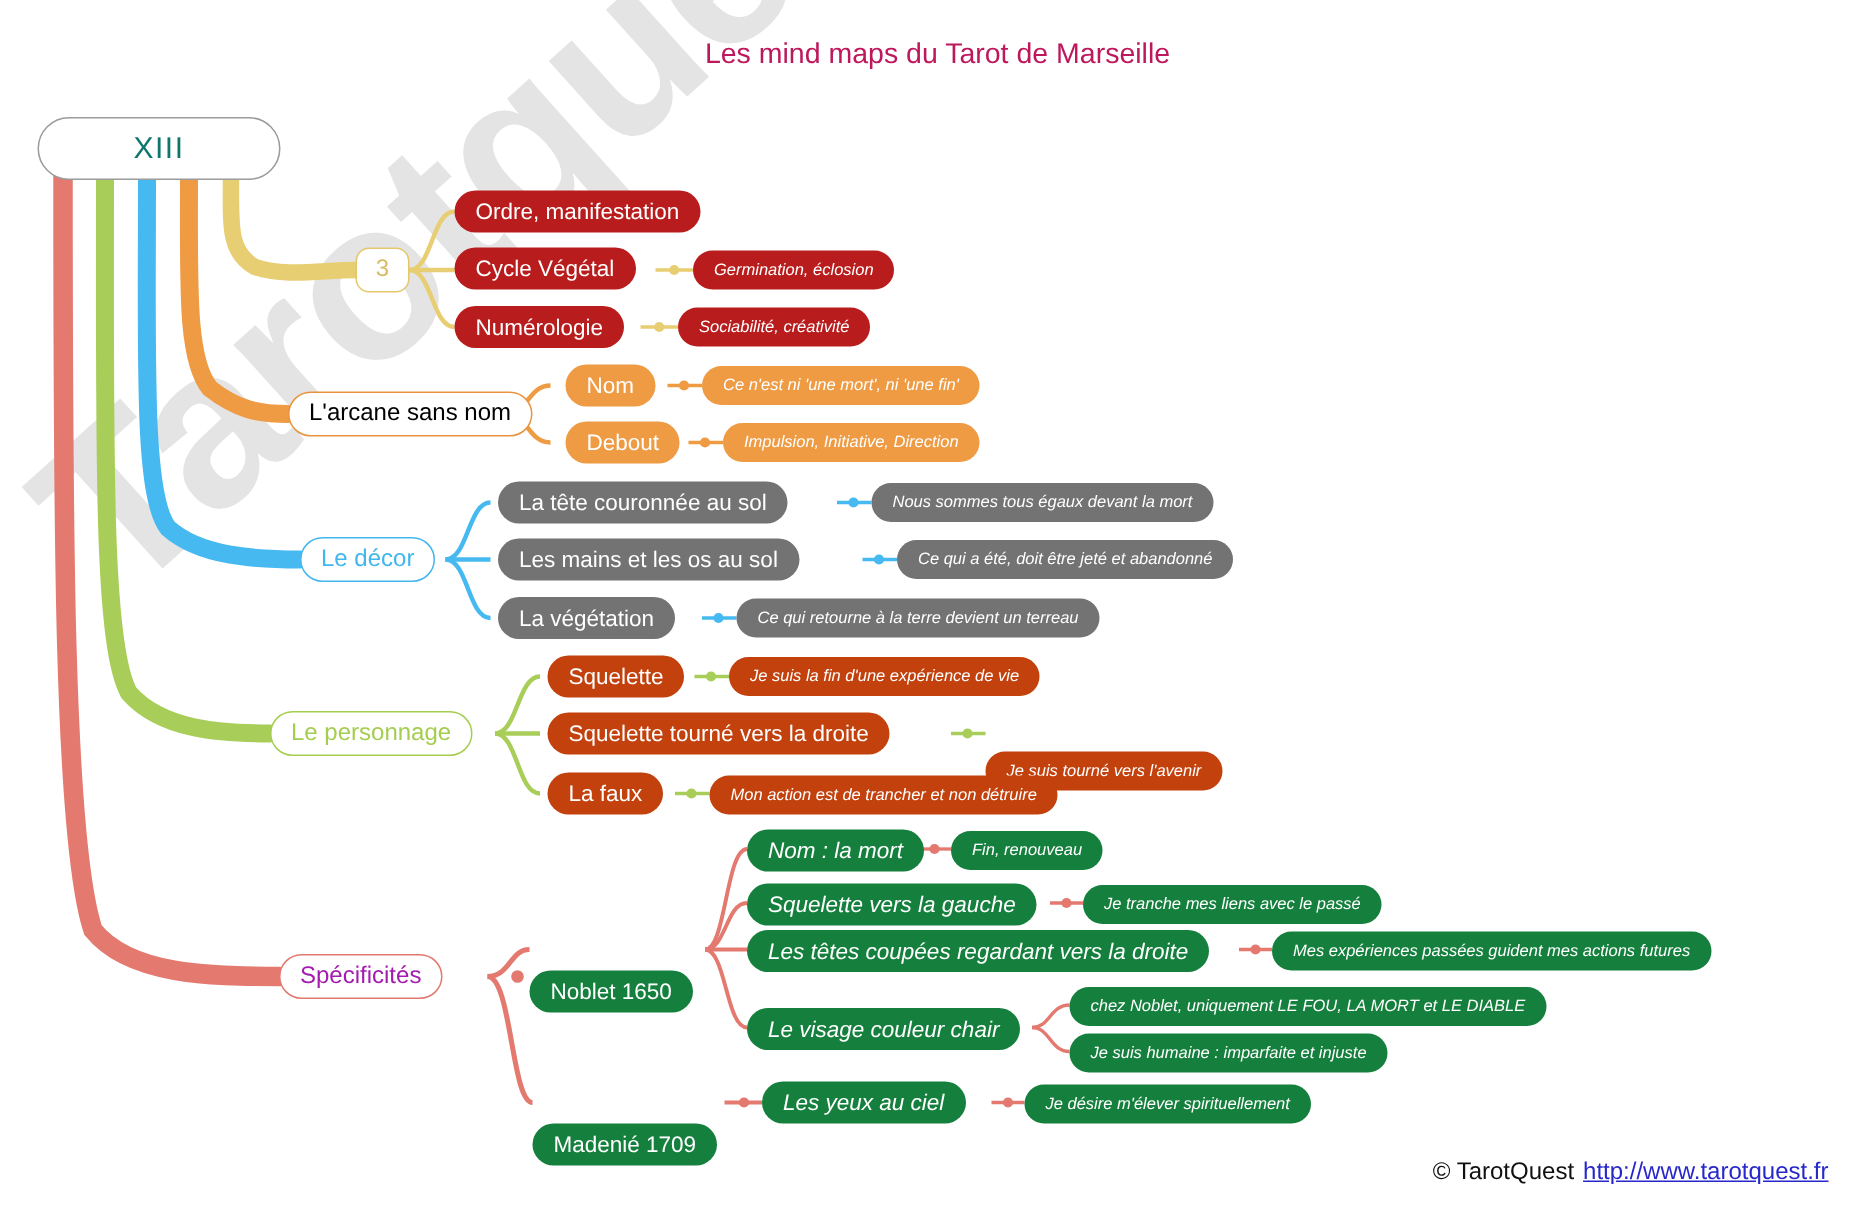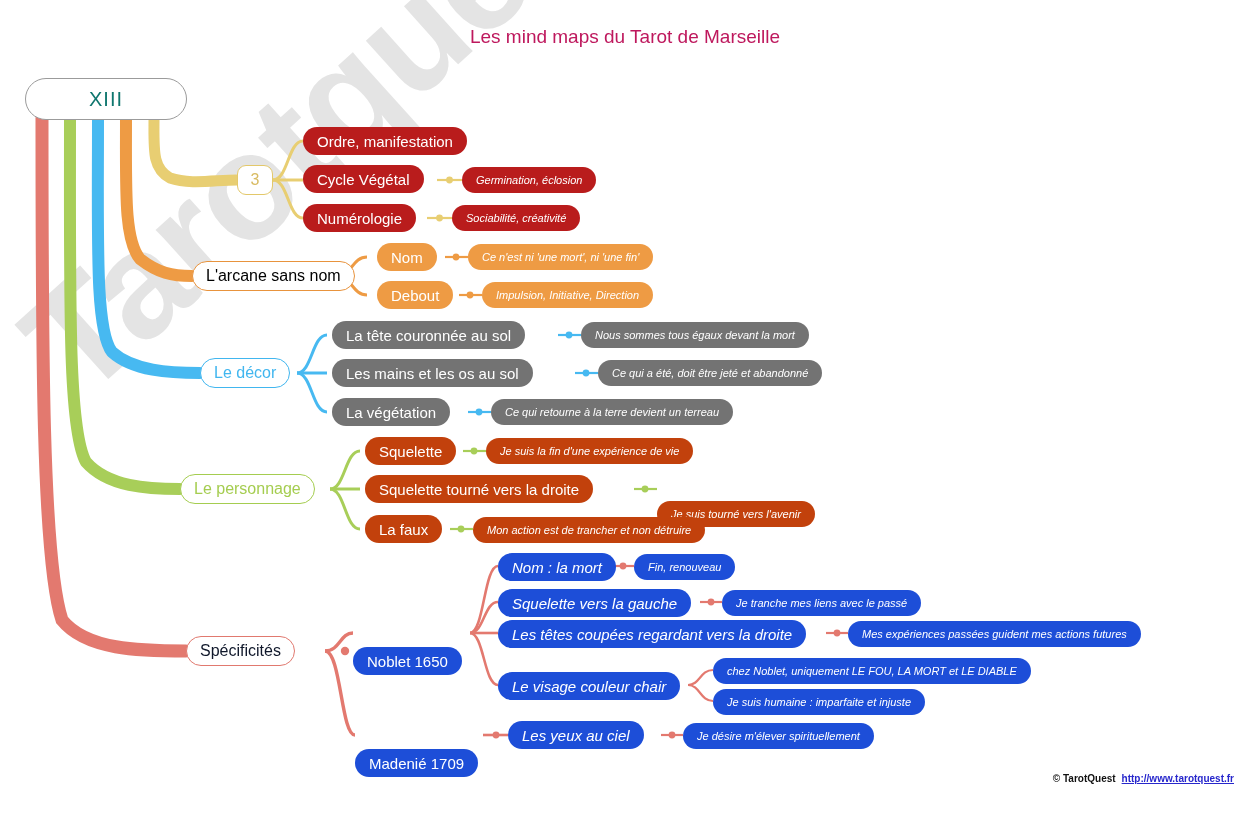--- a/index.html
+++ b/index.html
@@ -47,38 +47,38 @@
 
   
   .branch{
     background:#ffffff;border-width:1.6px;border-style:solid;border-radius:16px;
     height:30px;font-size:16px;z-index:5;
   }
   .branch.yellow{border-color:#e3c86a;color:#d8bb62;}
   .branch.orange{border-color:#e8933d;color:#000000;}
   .branch.blue{border-color:#41b6ef;color:#41b6ef;}
   .branch.green{border-color:#a5cd50;color:#a5cd50;}
-  .branch.red{border-color:#e1796f;color:#0f172a;}
+  .branch.red{border-color:#e1796f;color:#a21caf;}
 
   
   .fill{color:#ffffff;border:none;height:28px;border-radius:14px;padding:0 14px;}
   .fill.yellow{background:#b91c1c;}
   .fill.orange{background:#ee9b44;}
   .fill.blue{background:#737373;}
   .fill.green{background:#c2410c;}
-  .fill.red{background:#1d4ed8;}
+  .fill.red{background:#15803d;}
   .fill.lvl2{font-size:15px;}
   .fill.leaf{font-style:italic;font-size:11px;height:26px;border-radius:13px;}
   .fill.red.lvl2{font-style:italic;}
   .fill.red.lvl2.plain{font-style:normal;font-size:15px;margin-top:28px;}
 
   
   .footer{
-    position:absolute;right:16px;top:773px;z-index:6;
-    font-size:10px;color:#111;white-space:nowrap;font-weight:bold;
+    position:absolute;right:31px;top:773px;z-index:6;
+    font-size:16px;color:#111;white-space:nowrap;
   }
   .footer .lnk{color:#2727cc;text-decoration:underline;margin-left:6px;}
 </style>
 </head>
 <body>
 
 <div id="stage">
 
   <div class="watermark">Tarotquest.fr</div>
 

